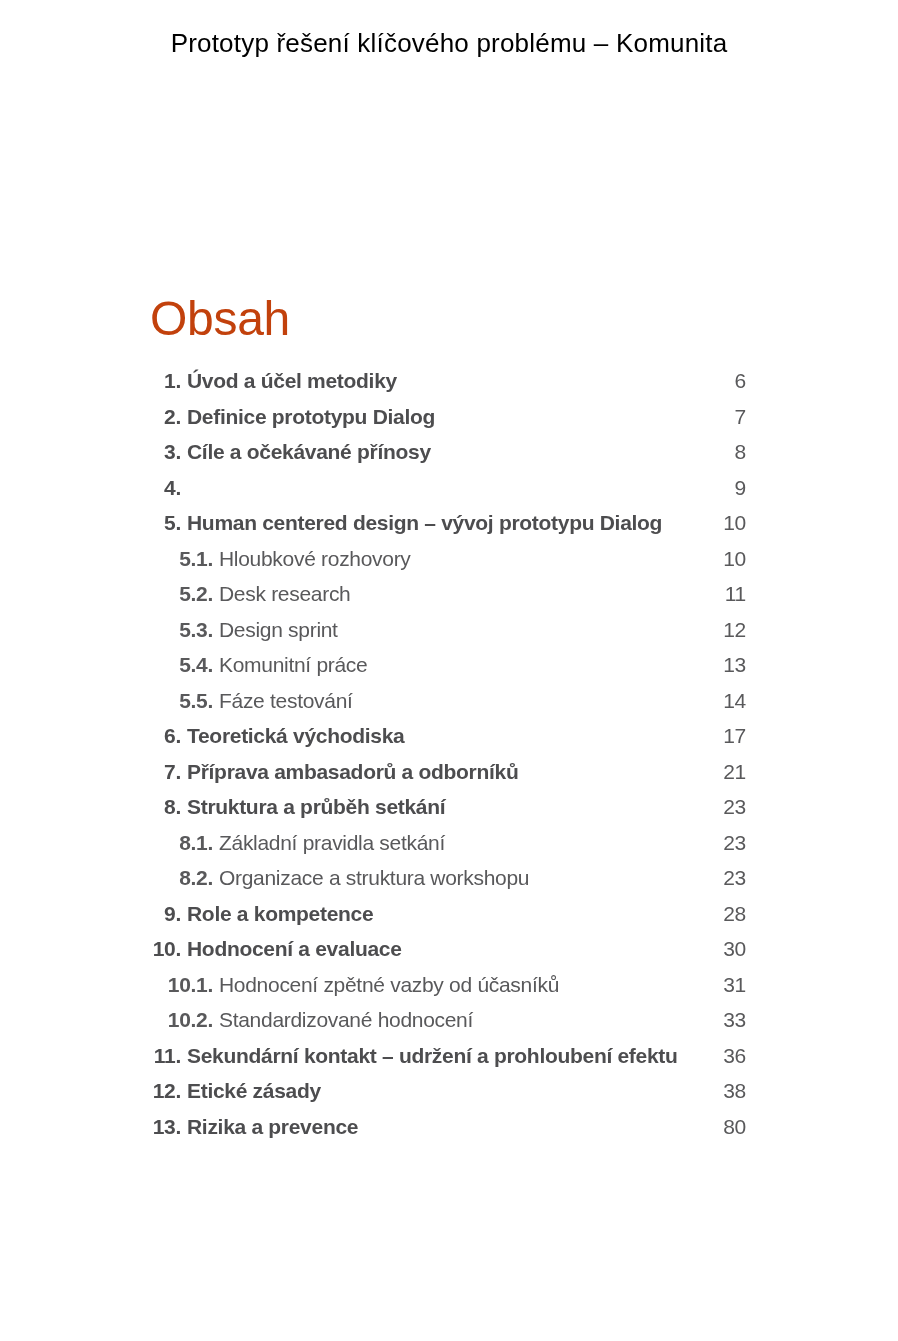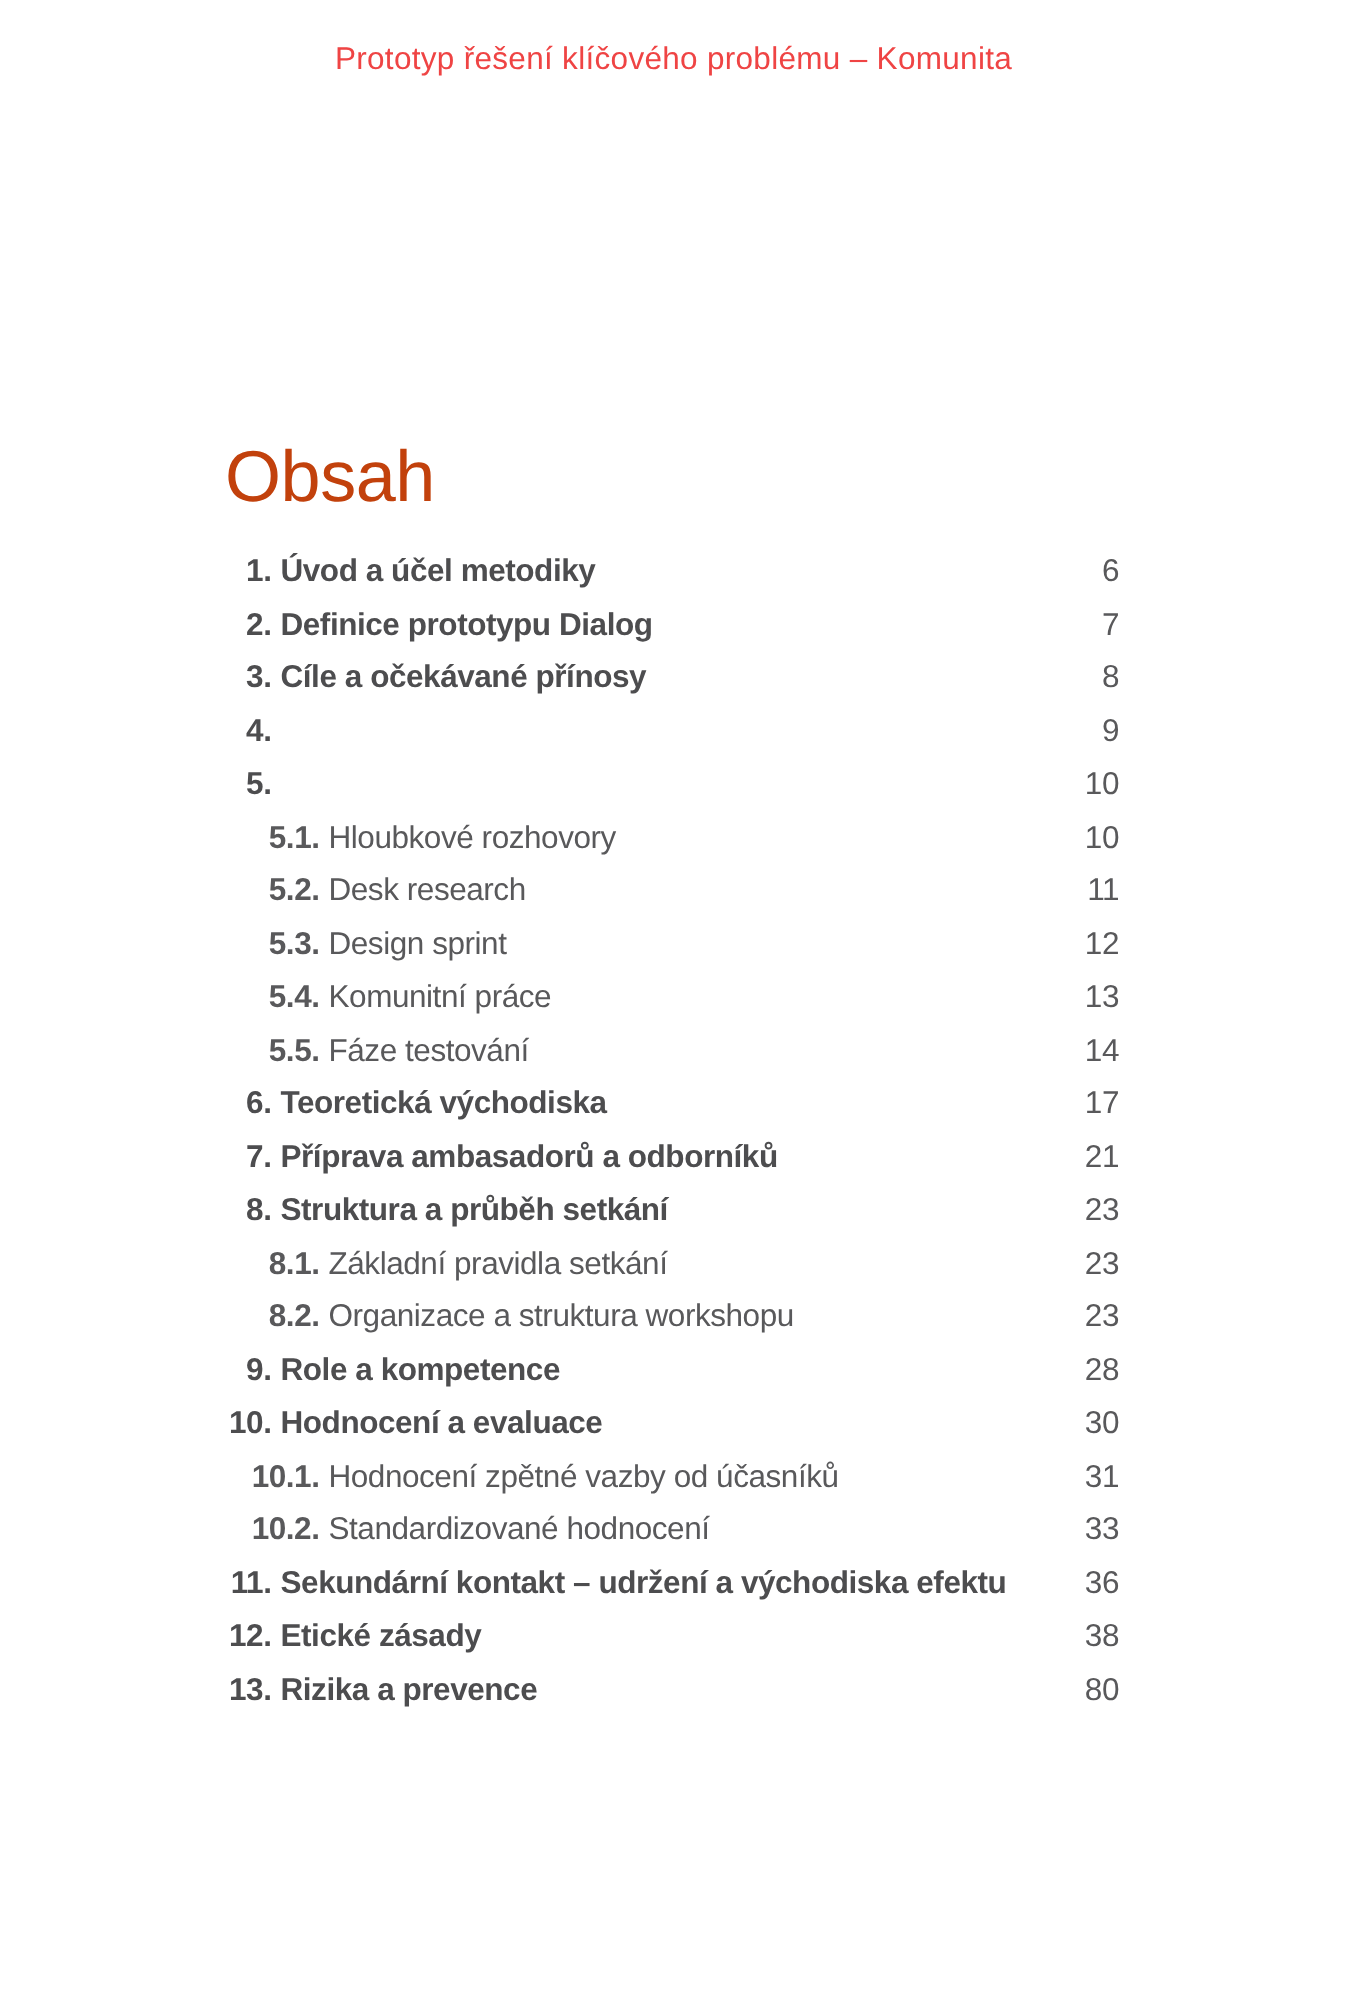--- a/index.html
+++ b/index.html
@@ -14,23 +14,23 @@
     background: #ffffff;
     overflow: hidden;
     font-family: "Liberation Sans", sans-serif;
   }
   .running-header {
     position: absolute;
     top: 28px;
     left: 0;
     width: 898px;
     text-align: center;
-    font-size: 21px;
+    font-size: 26px;
     font-weight: 400;
-    color: #ef4444;
+    color: #000000;
     letter-spacing: 0.2px;
   }
   .toc-heading {
     position: absolute;
     top: 291px;
     left: 150px;
     font-size: 48px;
     font-weight: 400;
     color: #c2410c;
     letter-spacing: -0.3px;
@@ -98,20 +98,21 @@
     <span class="num">3.</span>
     <span class="title">Cíle a očekávané přínosy</span>
     <span class="page">8</span>
   </div>
       <div class="toc-row lvl1">
     <span class="num">4.</span>
     <span class="page">9</span>
   </div>
       <div class="toc-row lvl1">
     <span class="num">5.</span>
+    <span class="title">Human centered design – vývoj prototypu Dialog</span>
     <span class="page">10</span>
   </div>
       <div class="toc-row lvl2">
     <span class="num">5.1.</span>
     <span class="title">Hloubkové rozhovory</span>
     <span class="page">10</span>
   </div>
       <div class="toc-row lvl2">
     <span class="num">5.2.</span>
     <span class="title">Desk research</span>
@@ -172,21 +173,21 @@
     <span class="title">Hodnocení zpětné vazby od účasníků</span>
     <span class="page">31</span>
   </div>
       <div class="toc-row lvl2">
     <span class="num">10.2.</span>
     <span class="title">Standardizované hodnocení</span>
     <span class="page">33</span>
   </div>
       <div class="toc-row lvl1">
     <span class="num">11.</span>
-    <span class="title">Sekundární kontakt – udržení a východiska efektu</span>
+    <span class="title">Sekundární kontakt – udržení a prohloubení efektu</span>
     <span class="page">36</span>
   </div>
       <div class="toc-row lvl1">
     <span class="num">12.</span>
     <span class="title">Etické zásady</span>
     <span class="page">38</span>
   </div>
       <div class="toc-row lvl1">
     <span class="num">13.</span>
     <span class="title">Rizika a prevence</span>

